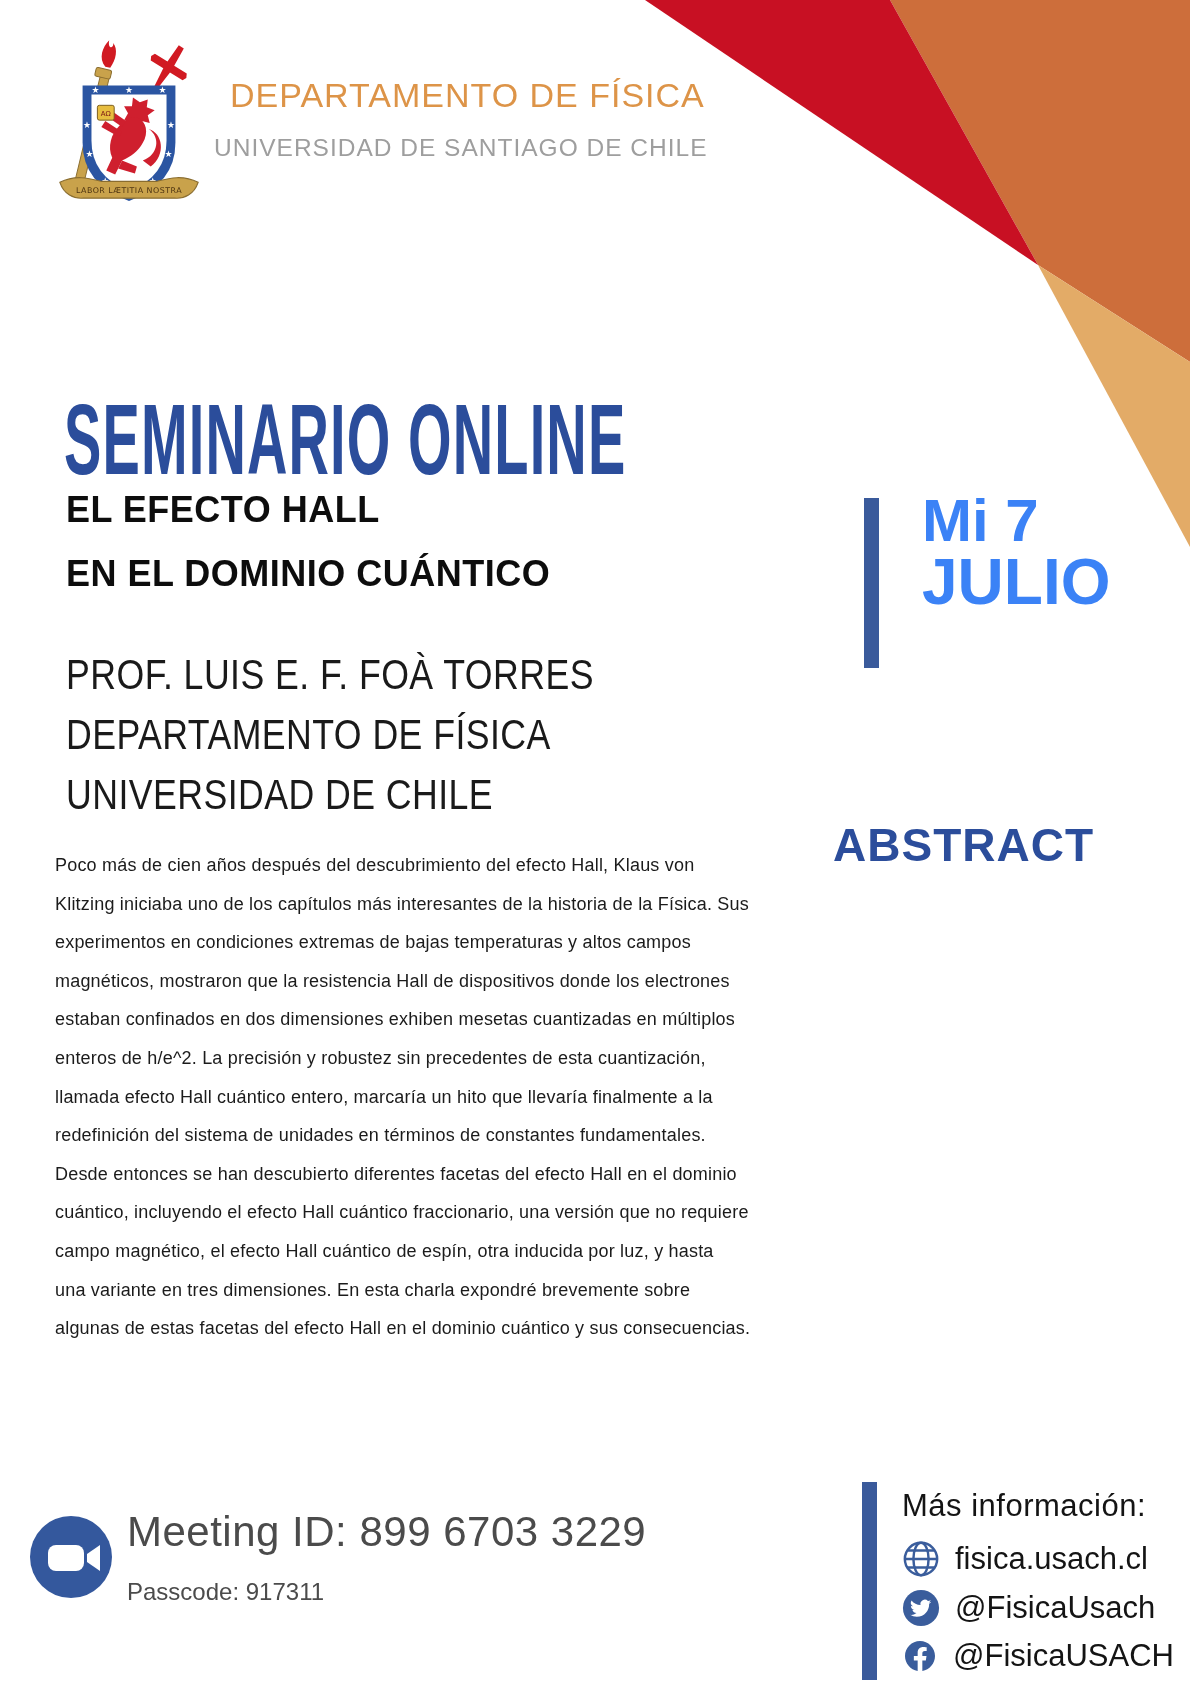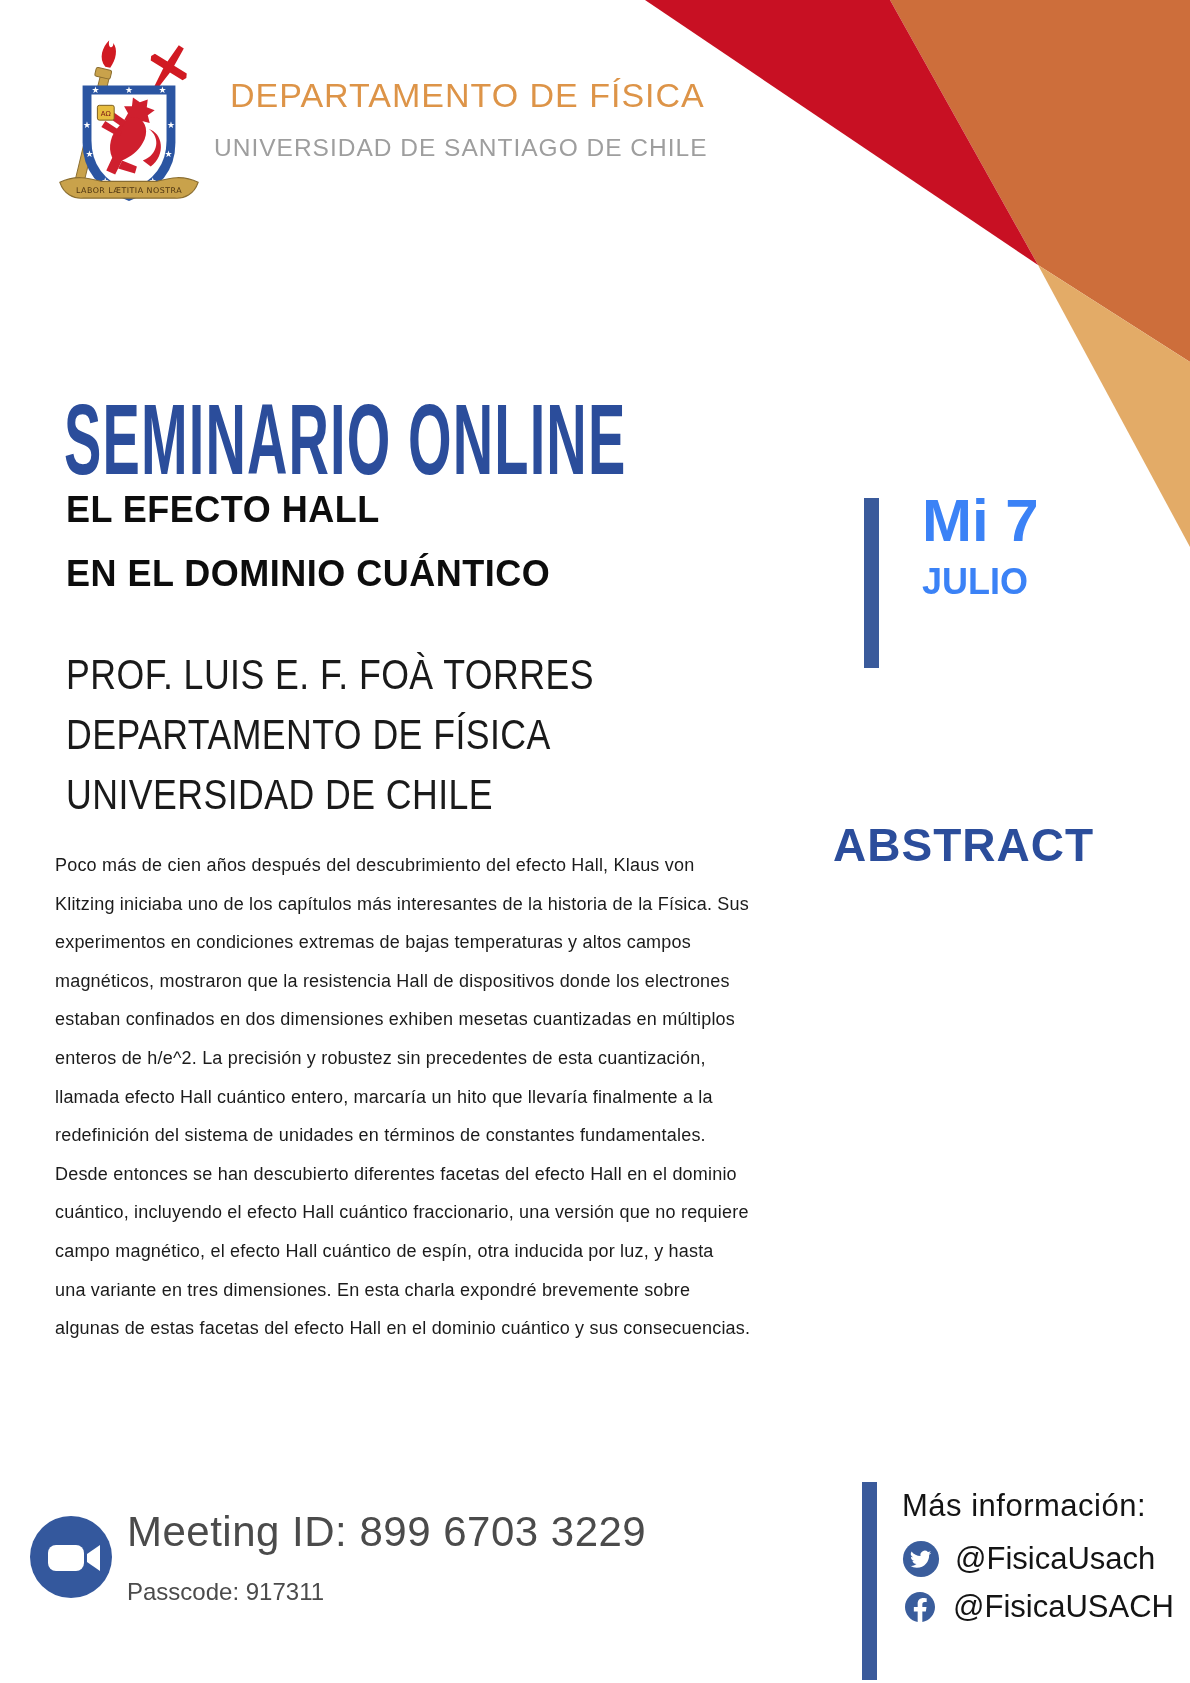--- a/index.html
+++ b/index.html
@@ -25,21 +25,21 @@
     color:#2b4d9b; transform:scaleX(0.56); transform-origin:0 0; white-space:nowrap;
   }
 
   
   .talk-title { position:absolute; left:66px; top:478px; font-size:36px; line-height:64px; font-weight:700; color:#0d0d0d; letter-spacing:0.5px; white-space:nowrap; }
 
   
   .schedule-bar { position:absolute; left:864px; top:498px; width:15px; height:170px; background:#3a5a9b; }
   .schedule-text { position:absolute; left:894px; top:490px; color:#3b82f6; white-space:nowrap;margin-left:28px; }
   .sch-day   { font-size:60px; font-weight:800; line-height:62px; }
-  .sch-month { font-size:36px; font-weight:800; line-height:60px; }
+  .sch-month { font-size:64px; font-weight:800; line-height:60px; }
   .sch-time  { font-size:46px; font-weight:800; line-height:54px; }
 
   
   .speaker { position:absolute; left:66px; top:645px; font-size:42px; line-height:60px; font-weight:400; color:#1a1a1a; letter-spacing:0.5px; transform:scaleX(0.85); transform-origin:0 0; white-space:nowrap; }
 
   
   .abstract-heading { position:absolute; right:96px; top:780px; font-size:46px; font-weight:800; letter-spacing:1px; color:#2b4d9b; }
   .abstract-text {
     position:absolute; left:52px; top:843px; width:1086px; margin:3px;
     font-size:18px; line-height:38.6px; color:#1b1b1b; letter-spacing:0.2px;
@@ -156,20 +156,30 @@
     <rect x="18" y="29" width="36" height="26" rx="8" fill="#ffffff"></rect>
     <path d="M57 38 L70 29 V55 L57 46 Z" fill="#ffffff"></path>
   </svg>
   <div class="meeting-id"><span>Meeting ID:</span> <span>899 6703 3229</span></div>
   <div class="passcode"><span>Passcode:</span> <span>917311</span></div>
 
   <div class="more-info-bar"></div>
   <div class="mi-content">
     <div class="mi-heading">Más información:</div>
 
+    <div class="mi-row">
+      <svg class="ico" width="38" height="38" viewBox="0 0 40 40">
+        <g fill="none" stroke="#3a5d9c" stroke-width="2.6">
+          <circle cx="20" cy="20" r="17"></circle>
+          <ellipse cx="20" cy="20" rx="8" ry="17"></ellipse>
+          <path d="M3 20 h34 M5.5 11 h29 M5.5 29 h29"></path>
+        </g>
+      </svg>
+      <span>fisica.usach.cl</span>
+    </div>
 
     <div class="mi-row">
       <svg class="ico" width="38" height="38" viewBox="0 0 40 40">
         <circle cx="20" cy="20" r="19" fill="#3a5d9c"></circle>
         <g transform="translate(8.5,9) scale(0.96)">
           <path fill="#ffffff" d="M23.2 4.6a9.7 9.7 0 0 1-2.7.75 4.8 4.8 0 0 0 2.1-2.64 9.6 9.6 0 0 1-3 1.15 4.77 4.77 0 0 0-8.13 4.35A13.5 13.5 0 0 1 1.6 3.1a4.77 4.77 0 0 0 1.47 6.36 4.7 4.7 0 0 1-2.16-.6v.06a4.77 4.77 0 0 0 3.83 4.68 4.8 4.8 0 0 1-2.15.08 4.78 4.78 0 0 0 4.46 3.31A9.6 9.6 0 0 1 0 18.93a13.5 13.5 0 0 0 7.32 2.15c8.78 0 13.58-7.27 13.58-13.57l-.02-.62a9.7 9.7 0 0 0 2.32-2.3z"></path>
         </g>
       </svg>
       <span>@FisicaUsach</span>
     </div>

